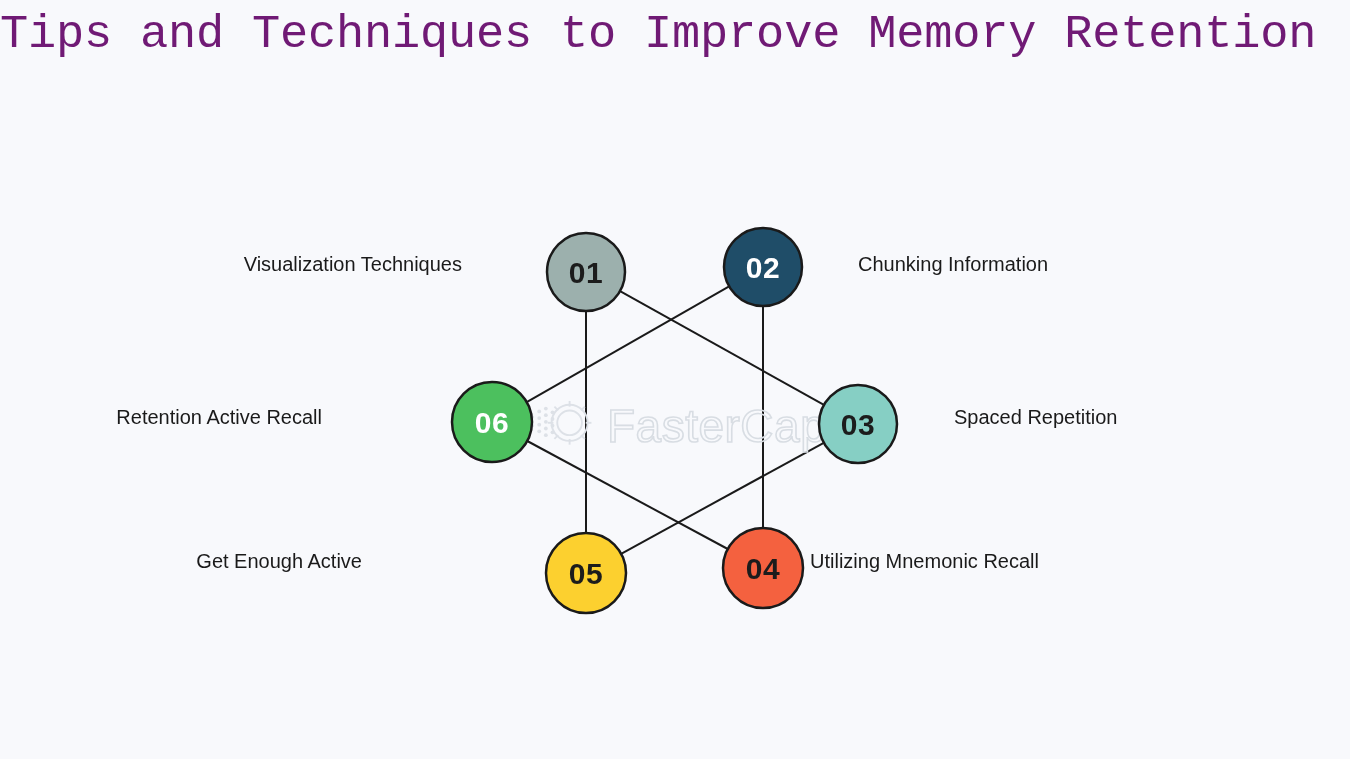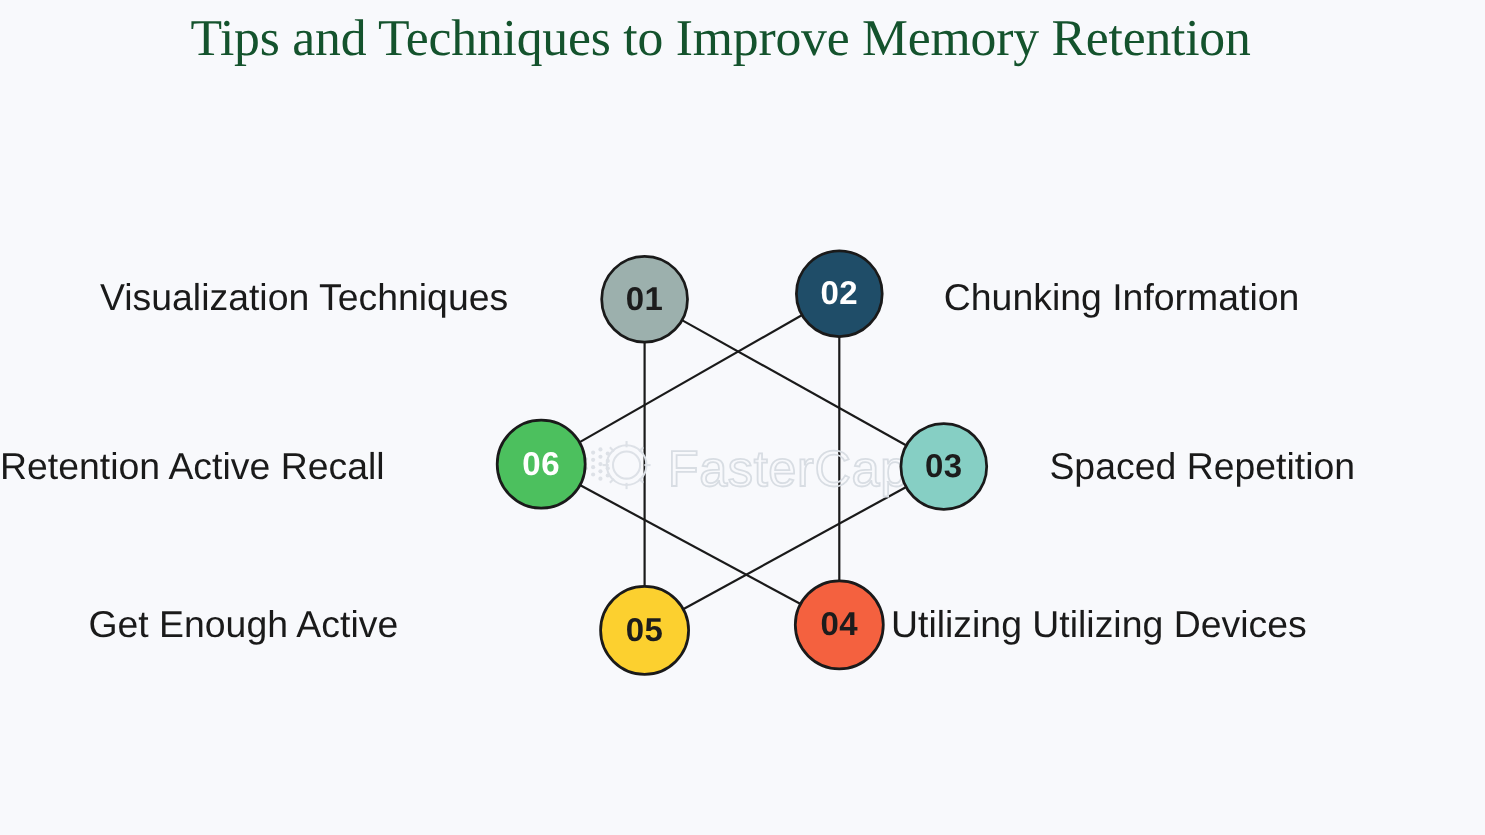--- a/index.html
+++ b/index.html
@@ -18,38 +18,38 @@
     position: relative;
     width: 1350px;
     height: 759px;
   }
   .page-title {
     position: absolute;
     left: 0;
     top: 8px;
     width: 1310px;
     text-align: center;
-    font-family: Liberation Serif, serif;
+    font-family: Liberation Mono, monospace;
     font-size: 47px;
     font-weight: 400;
-    color: #14532d;
+    color: #701a75;
     letter-spacing: -0.2px;
     white-space: nowrap;
   }
   #diagram-svg {
     position: absolute;
     left: 0;
     top: 0;
     width: 1350px;
     height: 759px;
   }
   .node-label {
     position: absolute;
     font-family: "Liberation Sans", sans-serif;
-    font-size: 34px;
+    font-size: 20px;
     font-weight: 400;
     color: #1a1a1a;
     white-space: nowrap;
     line-height: 1;
   }
   .label-right {
     text-align: left;
   }
   .label-left {
     text-align: right;
@@ -145,18 +145,18 @@
           <circle cx="492" cy="422" r="40" fill="#4cc05e" stroke="#1a1a1a" stroke-width="2.5"></circle>
           <text x="492" y="422" text-anchor="middle" dominant-baseline="central" fill="#ffffff" class="node-number">06</text>
         </g>
       </g>
   </svg>
 
   <div id="node-labels">
       <div class="node-label label-left" style="top: 254px; left: 0px; width: 462px;">Visualization Techniques</div>
       <div class="node-label label-right" style="top: 254px; left: 810px; margin-left: 48px;">Chunking Information</div>
       <div class="node-label label-right" style="top: 407px; left: 954px;">Spaced Repetition</div>
-      <div class="node-label label-right" style="top: 551px; left: 810px;">Utilizing Utilizing Devices</div>
+      <div class="node-label label-right" style="top: 551px; left: 810px;">Utilizing Mnemonic Recall</div>
       <div class="node-label label-left" style="top: 551px; left: 0px; width: 362px;">Get Enough Active</div>
       <div class="node-label label-left" style="top: 407px; left: 0px; width: 322px;">Retention Active Recall</div>
     </div>
 
 </div>
 
 </body></html>

